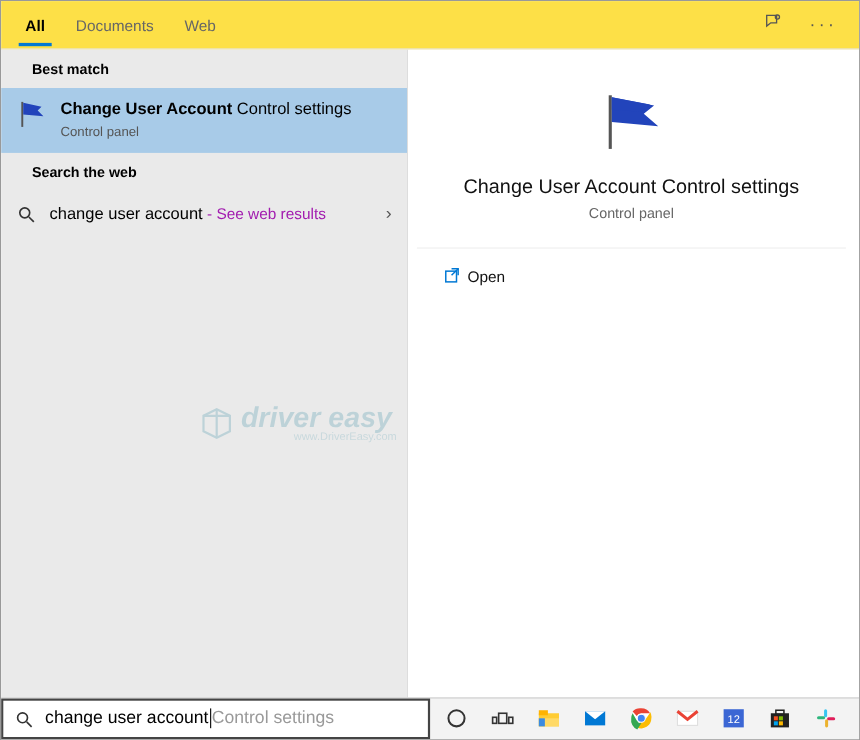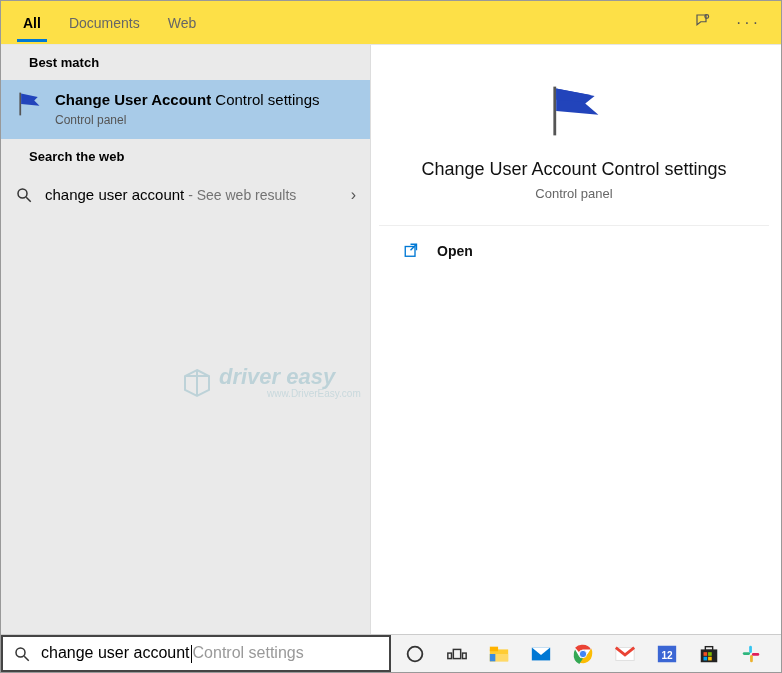--- a/index.html
+++ b/index.html
@@ -26,46 +26,46 @@
     .result-item.selected { background: #a8cbe8; }
     .result-icon { width: 28px; height: 28px; flex-shrink: 0; display: flex; align-items: center; justify-content: center; }
     .result-text { flex: 1; }
     .result-title { font-size: 15px; line-height: 1.3; color: #000; }
     .result-title .bold { font-weight: 600; }
     .result-subtitle { font-size: 12px; color: #555; margin-top: 3px; }
     
     .web-result { display: flex; align-items: center; padding: 12px 14px; cursor: pointer; gap: 12px; }
     .web-result .search-icon-sm { width: 18px; height: 18px; flex-shrink: 0; }
     .web-result-text { flex: 1; font-size: 15px; color: #000; }
-    .web-result-text .suffix { color: #737373; font-size: 14px; }
+    .web-result-text .suffix { color: #a21caf; font-size: 14px; }
     .chevron-right { color: #555; font-size: 16px; }
     
     .right-pane { flex: 1; background: #fff; display: flex; flex-direction: column; }
     .right-inner { margin: 12px 12px 0 8px; background: #fff; flex: 1; display: flex; flex-direction: column; }
     .detail-icon-block { display: flex; flex-direction: column; align-items: center; padding: 24px 20px 24px 20px; }
     .big-flag { width: 60px; height: 60px; margin-bottom: 18px; }
     .detail-title { font-size: 18px; color: #111; text-align: center; margin-bottom: 6px; }
     .detail-subtitle { font-size: 13px; color: #666; }
     .divider { border-top: 1px solid #eee; margin: 0; }
-    .action-row { display: flex; align-items: center; gap: 16px; padding: 16px 24px; cursor: pointer; font-size: 14px; color: #111; font-weight: bold; }
+    .action-row { display: flex; align-items: center; gap: 4px; padding: 16px 24px; cursor: pointer; font-size: 14px; color: #111; }
     .action-row svg { width: 18px; height: 18px; }
     
     .watermark { position: absolute; left: 180px; top: 365px; opacity: 0.35; display: flex; align-items: center; gap: 6px; color: #6aa8b8; pointer-events: none; }
     .watermark .wm-logo { width: 32px; height: 32px; }
-    .watermark-text { font-size: 22px; font-style: italic; font-weight: 600; line-height: 1; }
+    .watermark-text { font-size: 26px; font-style: italic; font-weight: 600; line-height: 1; }
     .watermark-url { font-size: 10px; color: #8ab8c4; margin-left: 48px; }
     
     .bottom-bar { position: absolute; left: 0; right: 0; bottom: 0; height: 38px; display: flex; background: #f3f3f3; border-top: 1px solid #ccc; }
     .search-box { width: 390px; display: flex; align-items: center; background: #fff; border: 2px solid #444; padding: 0 10px; gap: 10px; }
     .search-box svg { width: 18px; height: 18px; flex-shrink: 0; }
     .search-value { font-size: 16px; color: #000; white-space: nowrap; }
     .search-caret { display: inline-block; width: 1px; height: 18px; background: #000; vertical-align: middle; margin: 0 1px; }
     .search-placeholder { font-size: 16px; color: #999; }
     
-    .taskbar-icons { flex: 1; display: flex; align-items: flex-end; padding: 0 4px; gap: 2px; font-weight: bold; }
+    .taskbar-icons { flex: 1; display: flex; align-items: flex-start; padding: 0 4px; gap: 2px; }
     .taskbar-icon { width: 40px; height: 36px; display: flex; align-items: center; justify-content: center; cursor: pointer; }
     .taskbar-icon svg, .taskbar-icon .glyph { width: 22px; height: 22px; }
     
     .flag-svg polygon { fill: #2244bb; }
     .flag-svg rect { fill: #555; }
   </style>
 </head>
 <body>
 
 <div class="main-area">

